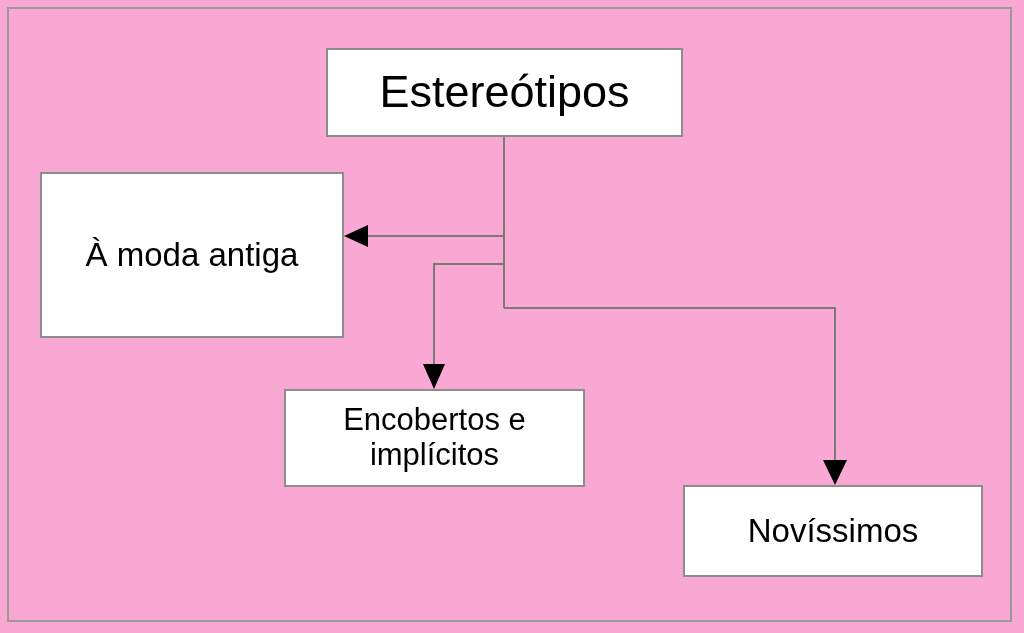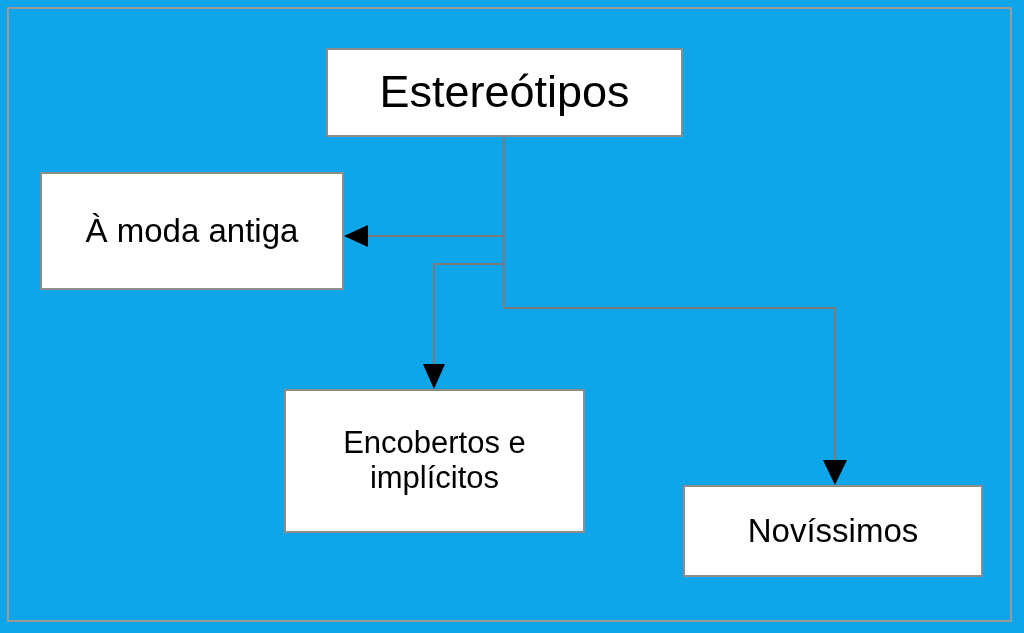--- a/index.html
+++ b/index.html
@@ -8,21 +8,21 @@
     padding: 0;
     background: #ffffff;
   }
   body {
     font-family: "Liberation Sans", sans-serif;
   }
   #canvas {
     position: relative;
     width: 1024px;
     height: 633px;
-    background: #0ea5e9;
+    background: #f9a8d4;
     overflow: hidden;
   }
   .outer-frame {
     position: absolute;
     left: 7px;
     top: 7px;
     width: 1005px;
     height: 615px;
     border: 2px solid #9a9a9a;
     box-sizing: border-box;
@@ -53,29 +53,29 @@
     left: 326px;
     top: 48px;
     width: 357px;
     height: 89px;
     font-size: 45px;
   }
   #node-old {
     left: 40px;
     top: 172px;
     width: 304px;
-    height: 118px;
+    height: 166px;
     font-size: 33px;
     text-align: right;
   }
   #node-covert {
     left: 284px;
     top: 389px;
     width: 301px;
-    height: 144px;
+    height: 98px;
     font-size: 31px;
   }
   #node-newest {
     left: 683px;
     top: 485px;
     width: 300px;
     height: 92px;
     font-size: 33px;
   }
 </style>

